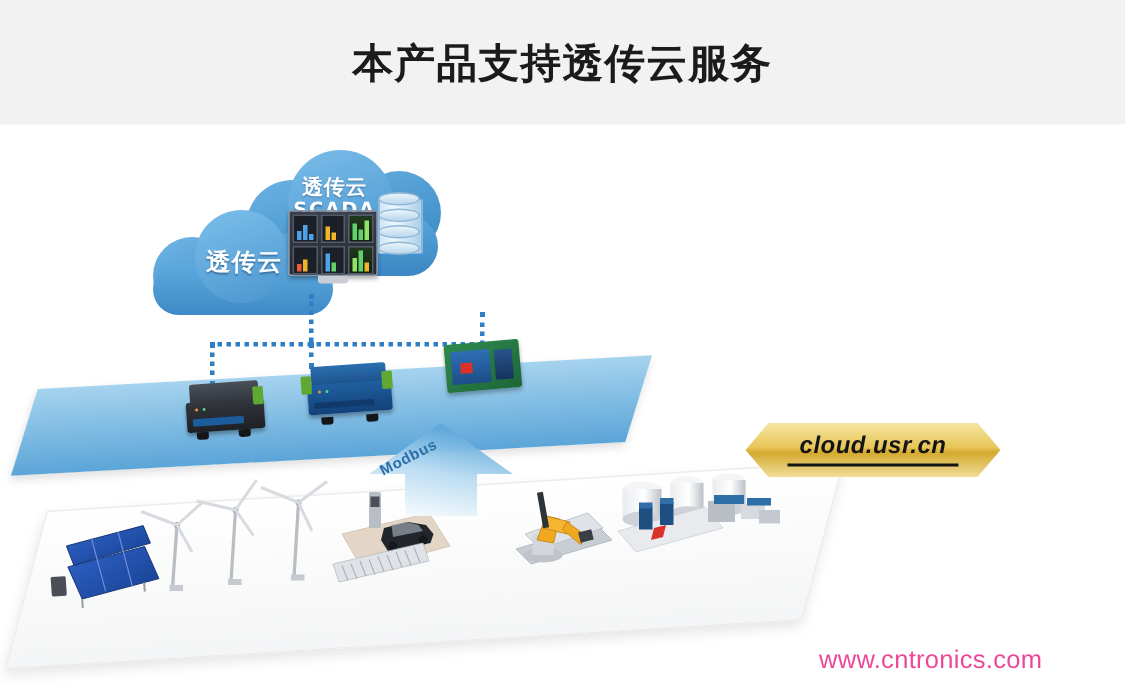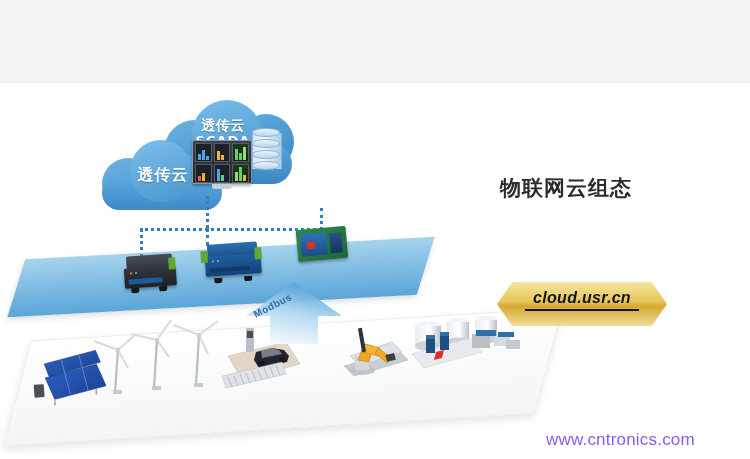--- a/index.html
+++ b/index.html
@@ -153,50 +153,51 @@
     letter-spacing:1px;
     font-family:"DejaVu Sans","Liberation Sans",sans-serif;
   }
   .right-sub{
     position:absolute;left:500px;top:212px;
     font-size:19px;line-height:24px;font-weight:bold;color:#f2590f;
     letter-spacing:.5px;
     font-family:"DejaVu Sans","Liberation Sans",sans-serif;
   }
   .url-badge{
-    position:absolute;left:497px;top:282px;width:170px;height:44px;z-index:6;
+    position:absolute;left:497px;top:282px;width:170px;height:36px;z-index:6;
   }
   .url-badge .shape{
     position:absolute;inset:0;
     background:linear-gradient(180deg,#f6e6a2,#e7c558 45%,#d4a92f 55%,#f0dd98);
     clip-path:polygon(0% 50%,9% 0%,91% 0%,100% 50%,91% 100%,9% 100%);
     box-shadow:0 2px 4px rgba(0,0,0,.18);
   }
   .url-badge .txt{
     position:absolute;left:0;top:7px;width:170px;text-align:center;
     font-size:16px;font-weight:bold;font-style:italic;color:#141414;
     letter-spacing:.3px;
     font-family:"Liberation Sans",sans-serif;
   }
   .url-badge .rule{
     position:absolute;left:28px;top:27px;width:114px;height:2px;background:#141414;
   }
 
   .watermark{
     position:absolute;left:546px;top:430px;
-    font-size:17px;color:#8b5cf6;letter-spacing:.2px;
+    font-size:17px;color:#ec4899;letter-spacing:.2px;
     font-family:"Liberation Sans",sans-serif;
   }
 </style>
 </head>
 <body>
 
 <div id="stage">
 
   <div class="header-band"></div>
+  <div class="page-title">本产品支持透传云服务</div>
 
   <div class="dot-line dot-v" style="left:206px;top:196px;height:32px;"></div>
   <div class="dot-line dot-h" style="left:140px;top:228px;width:68px;"></div>
   <div class="dot-line dot-h" style="left:206px;top:228px;width:116px;"></div>
   <div class="dot-line dot-v" style="left:140px;top:228px;height:30px;"></div>
   <div class="dot-line dot-v" style="left:206px;top:228px;height:18px;"></div>
   <div class="dot-line dot-v" style="left:320px;top:208px;height:22px;"></div>
 
   <div class="cloud" id="cloud-scada">
     <div class="puff p1"></div>
@@ -422,21 +423,20 @@
         <polygon points="26,40 34,38 32,46 24,48" fill="#d8322b"></polygon>
         <rect x="62" y="22" width="18" height="14" fill="#babfc6"></rect>
         <rect x="66" y="18" width="20" height="6" fill="#2f6fa8"></rect>
         <rect x="84" y="24" width="16" height="10" fill="#d7dbe0"></rect>
         <rect x="88" y="20" width="16" height="5" fill="#2f6fa8"></rect>
         <rect x="96" y="28" width="14" height="9" fill="#c4c9cf"></rect>
       </g>
     </g>
   </svg>
 
-  <div class="right-head">物联网云组态</div>
 
   <div class="url-badge">
     <div class="shape"></div>
     <div class="txt">cloud.usr.cn</div>
     <div class="rule"></div>
   </div>
 
   <div class="watermark">www.cntronics.com</div>
 </div>
 

